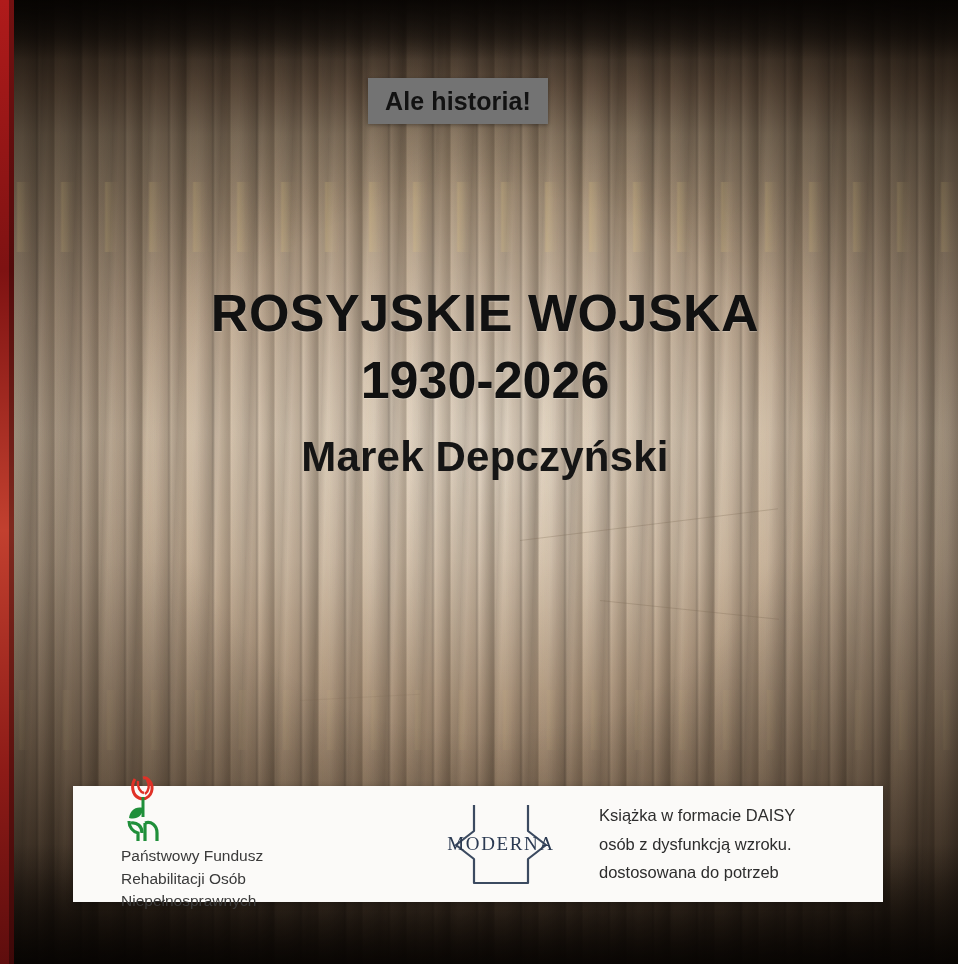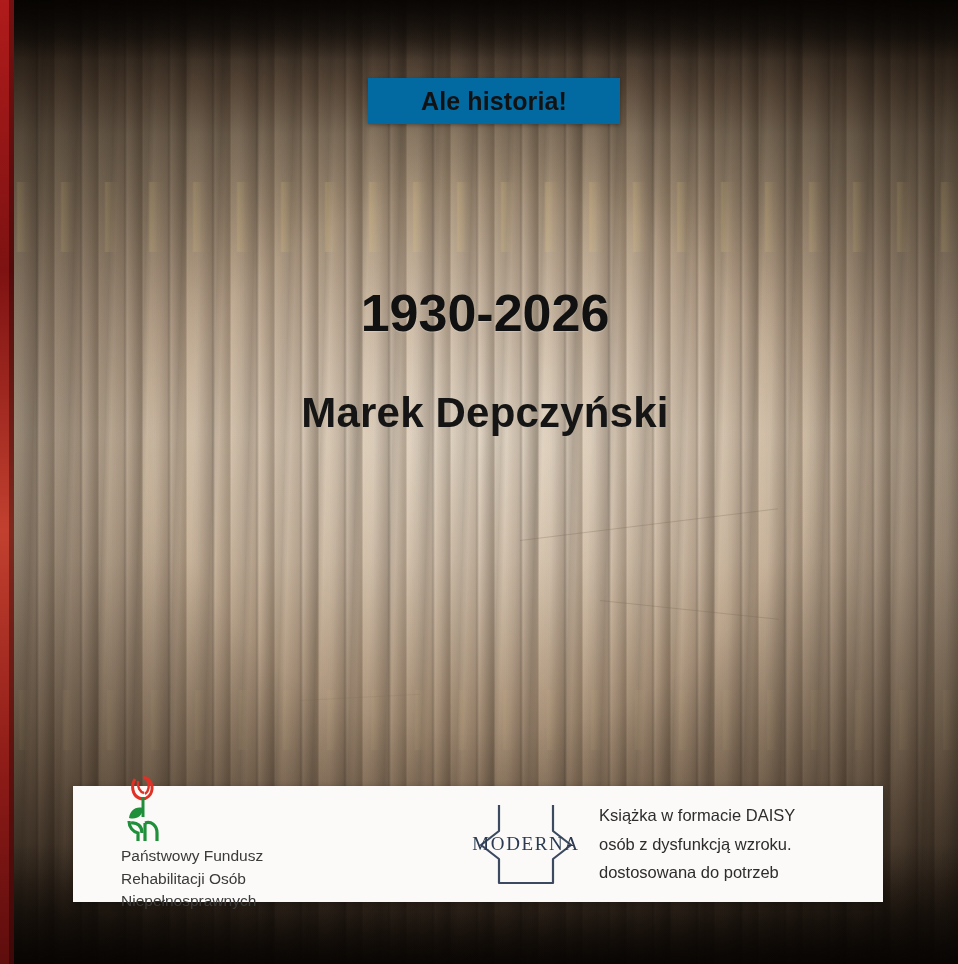--- a/index.html
+++ b/index.html
@@ -131,22 +131,22 @@
     position: absolute;
     background: rgba(120,100,80,0.28);
     transform-origin: left center;
     pointer-events: none;
   }
 
   
   .series-banner {
     position: absolute;
     left: 368px; top: 78px;
-    width: 252px; height: 46px;
-    background: #0369a1;
+    width: 180px; height: 46px;
+    background: #737373;
     display: flex;
     align-items: center;
     justify-content: center;
     box-shadow: 0 1px 4px rgba(0,0,0,0.35);
     z-index: 4;
   }
   .series-banner span {
     font-size: 25px;
     font-weight: bold;
     color: #121212;
@@ -166,21 +166,21 @@
     font-weight: bold;
     color: #111111;
     letter-spacing: 0.5px;
     line-height: 1.28;
     text-shadow: 0 1px 1px rgba(255,255,255,0.25);
   }
   .title-line.years {
     letter-spacing: 0px;
   }
   .author {
-    margin-top: 42px;
+    margin-top: 20px;
     font-size: 42px;
     font-weight: bold;
     color: #151515;
     letter-spacing: 0.2px;
   }
 
   
   .info-bar {
     position: absolute;
     left: 73px; top: 786px;
@@ -205,21 +205,21 @@
   }
   .pfron-text {
     font-size: 15.5px;
     line-height: 1.45;
     color: #3a3a3a;
   }
   .moderna {
     width: 180px;
     display: flex;
     align-items: center;
-    justify-content: flex-end;
+    justify-content: center;
     position: relative;
     height: 100%;
   }
   .moderna-mark {
     position: relative;
     width: 130px;
     height: 86px;
   }
   .moderna-word {
     position: absolute;
@@ -256,20 +256,21 @@
 
   <div class="vignette"></div>
 
   <div class="edge-strip"></div>
 
   <div class="series-banner">
     <span>Ale historia!</span>
   </div>
 
   <div class="title-block">
+    <div class="title-line">ROSYJSKIE WOJSKA</div>
     <div class="title-line years">1930-2026</div>
     <div class="author">Marek Depczyński</div>
   </div>
 
   <div class="info-bar">
 
     <div class="pfron">
       <div class="pfron-logo">
         <svg width="52" height="70" viewBox="0 0 52 70">
           <path d="M14 4 C10 10, 11 20, 18 23 C25 26, 32 20, 31 11 C30 6, 26 2, 22 3" fill="none" stroke="#e03127" stroke-width="3"></path>

